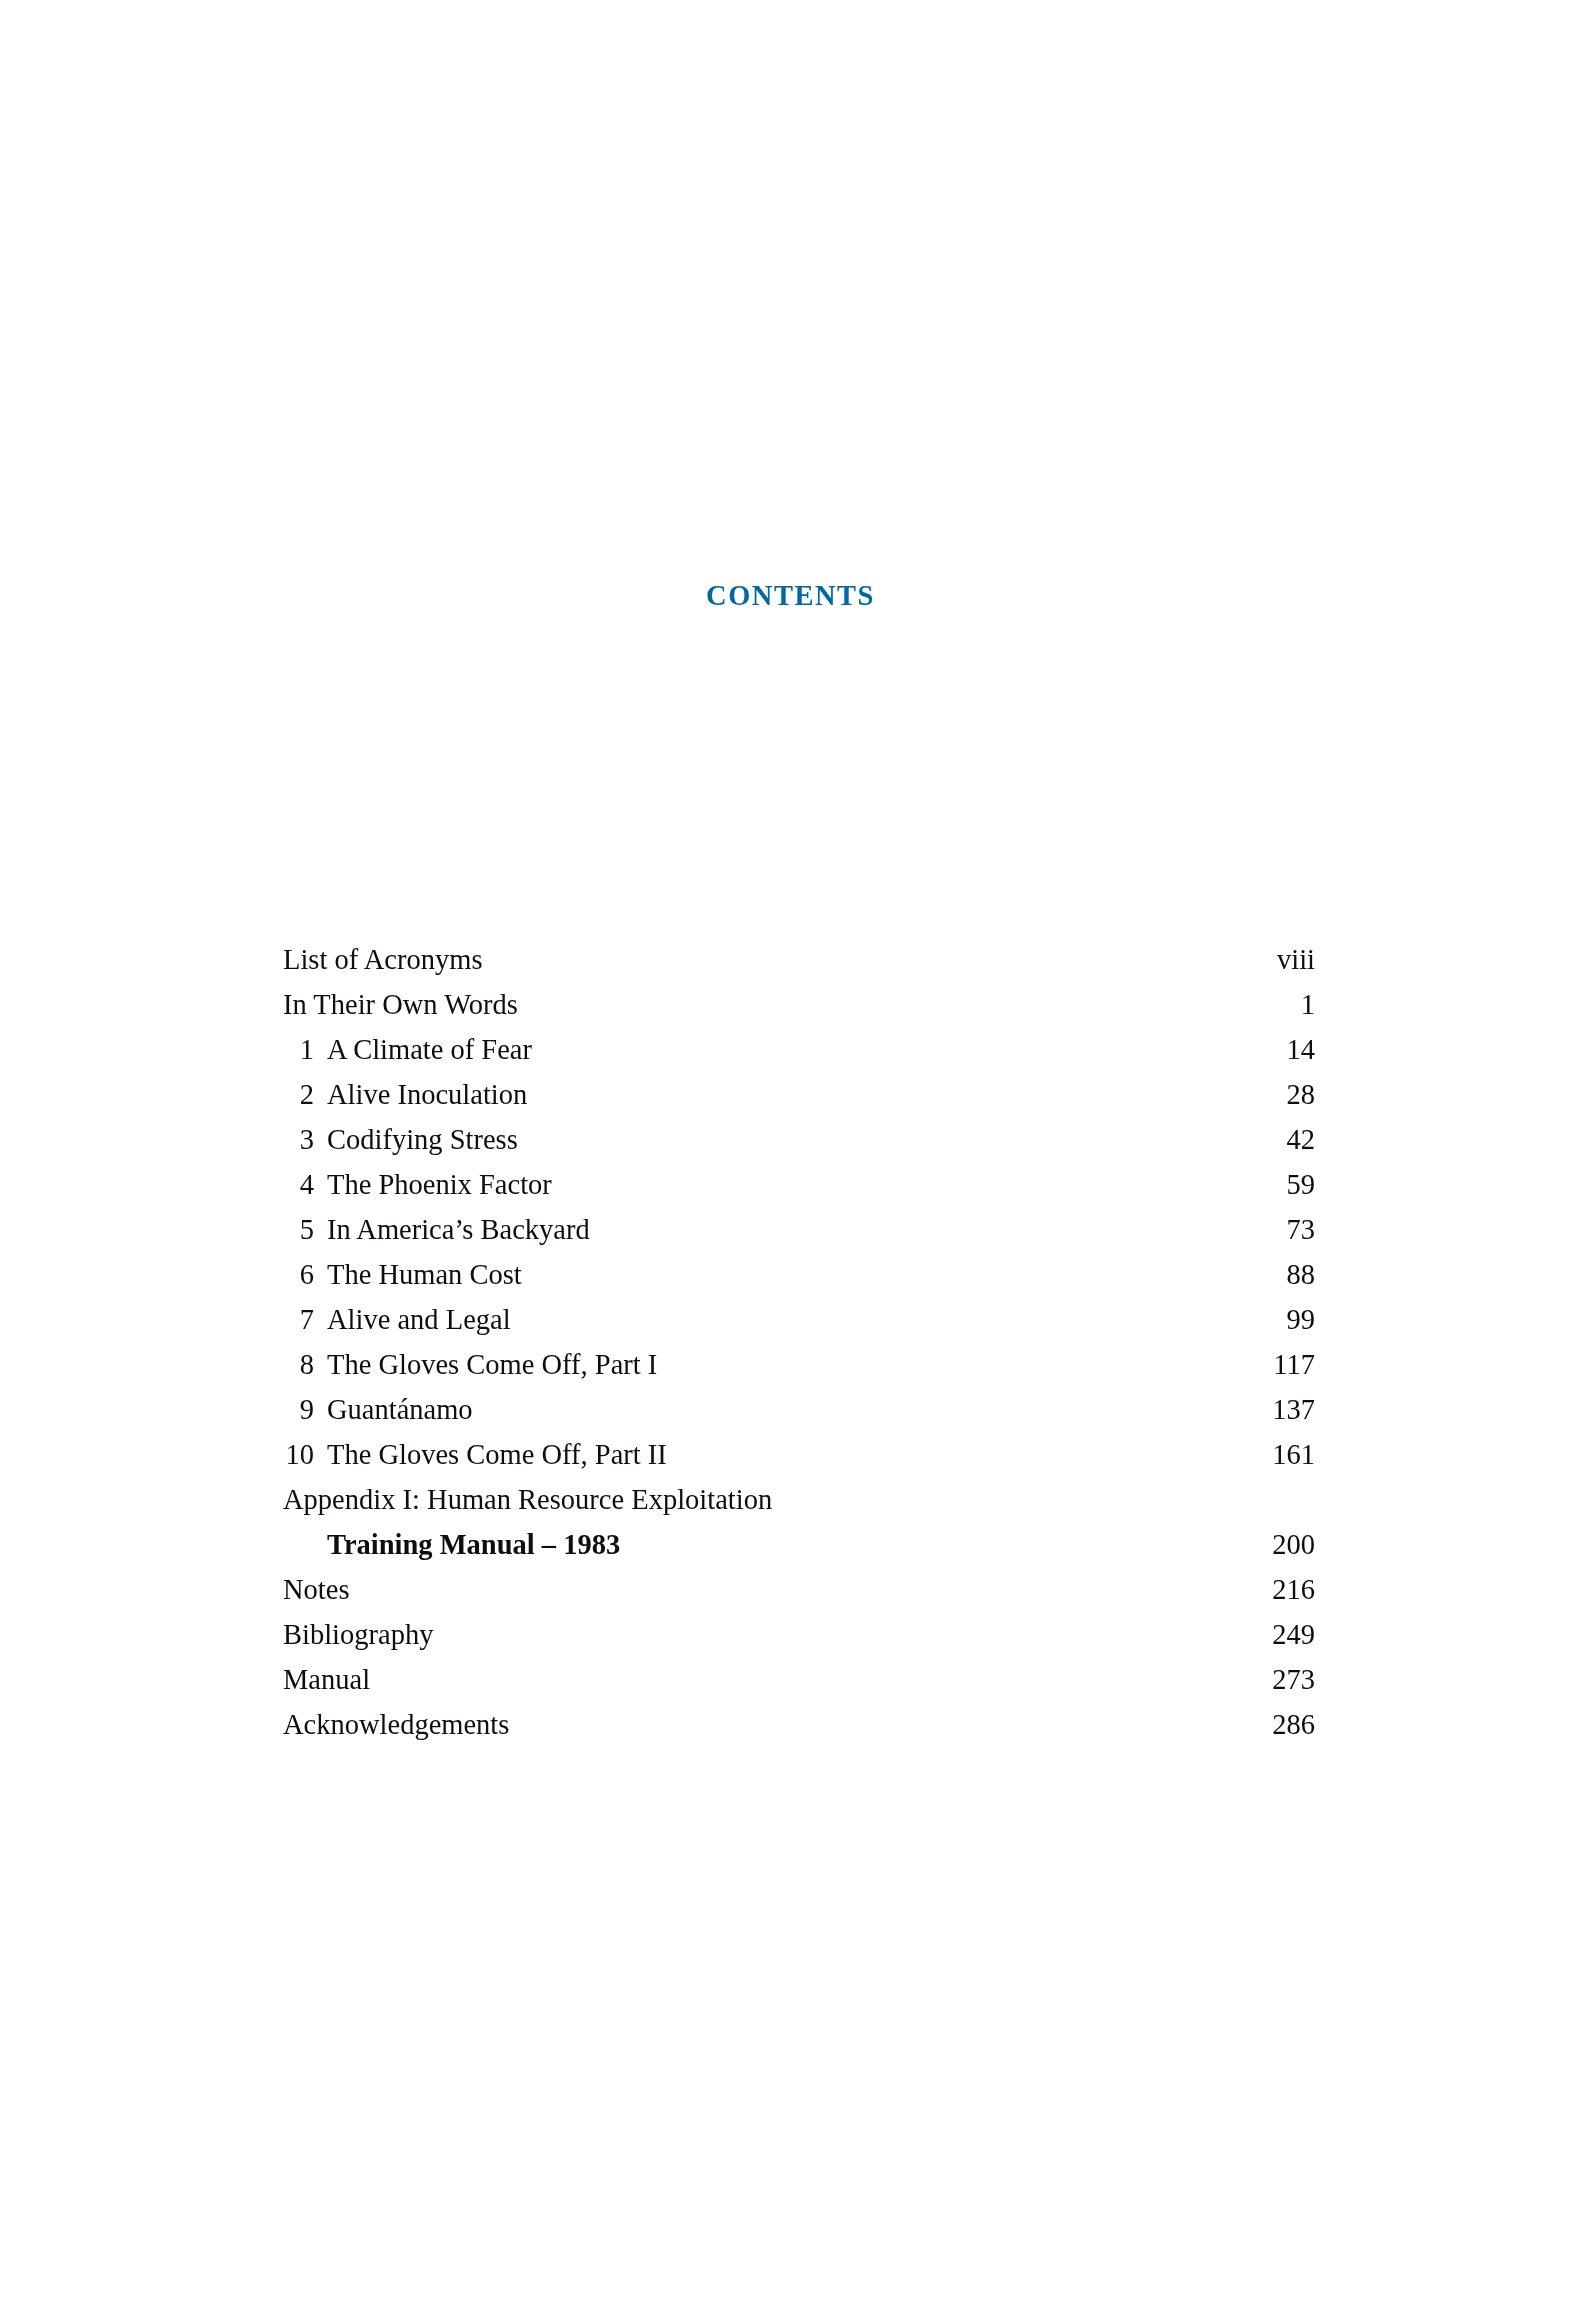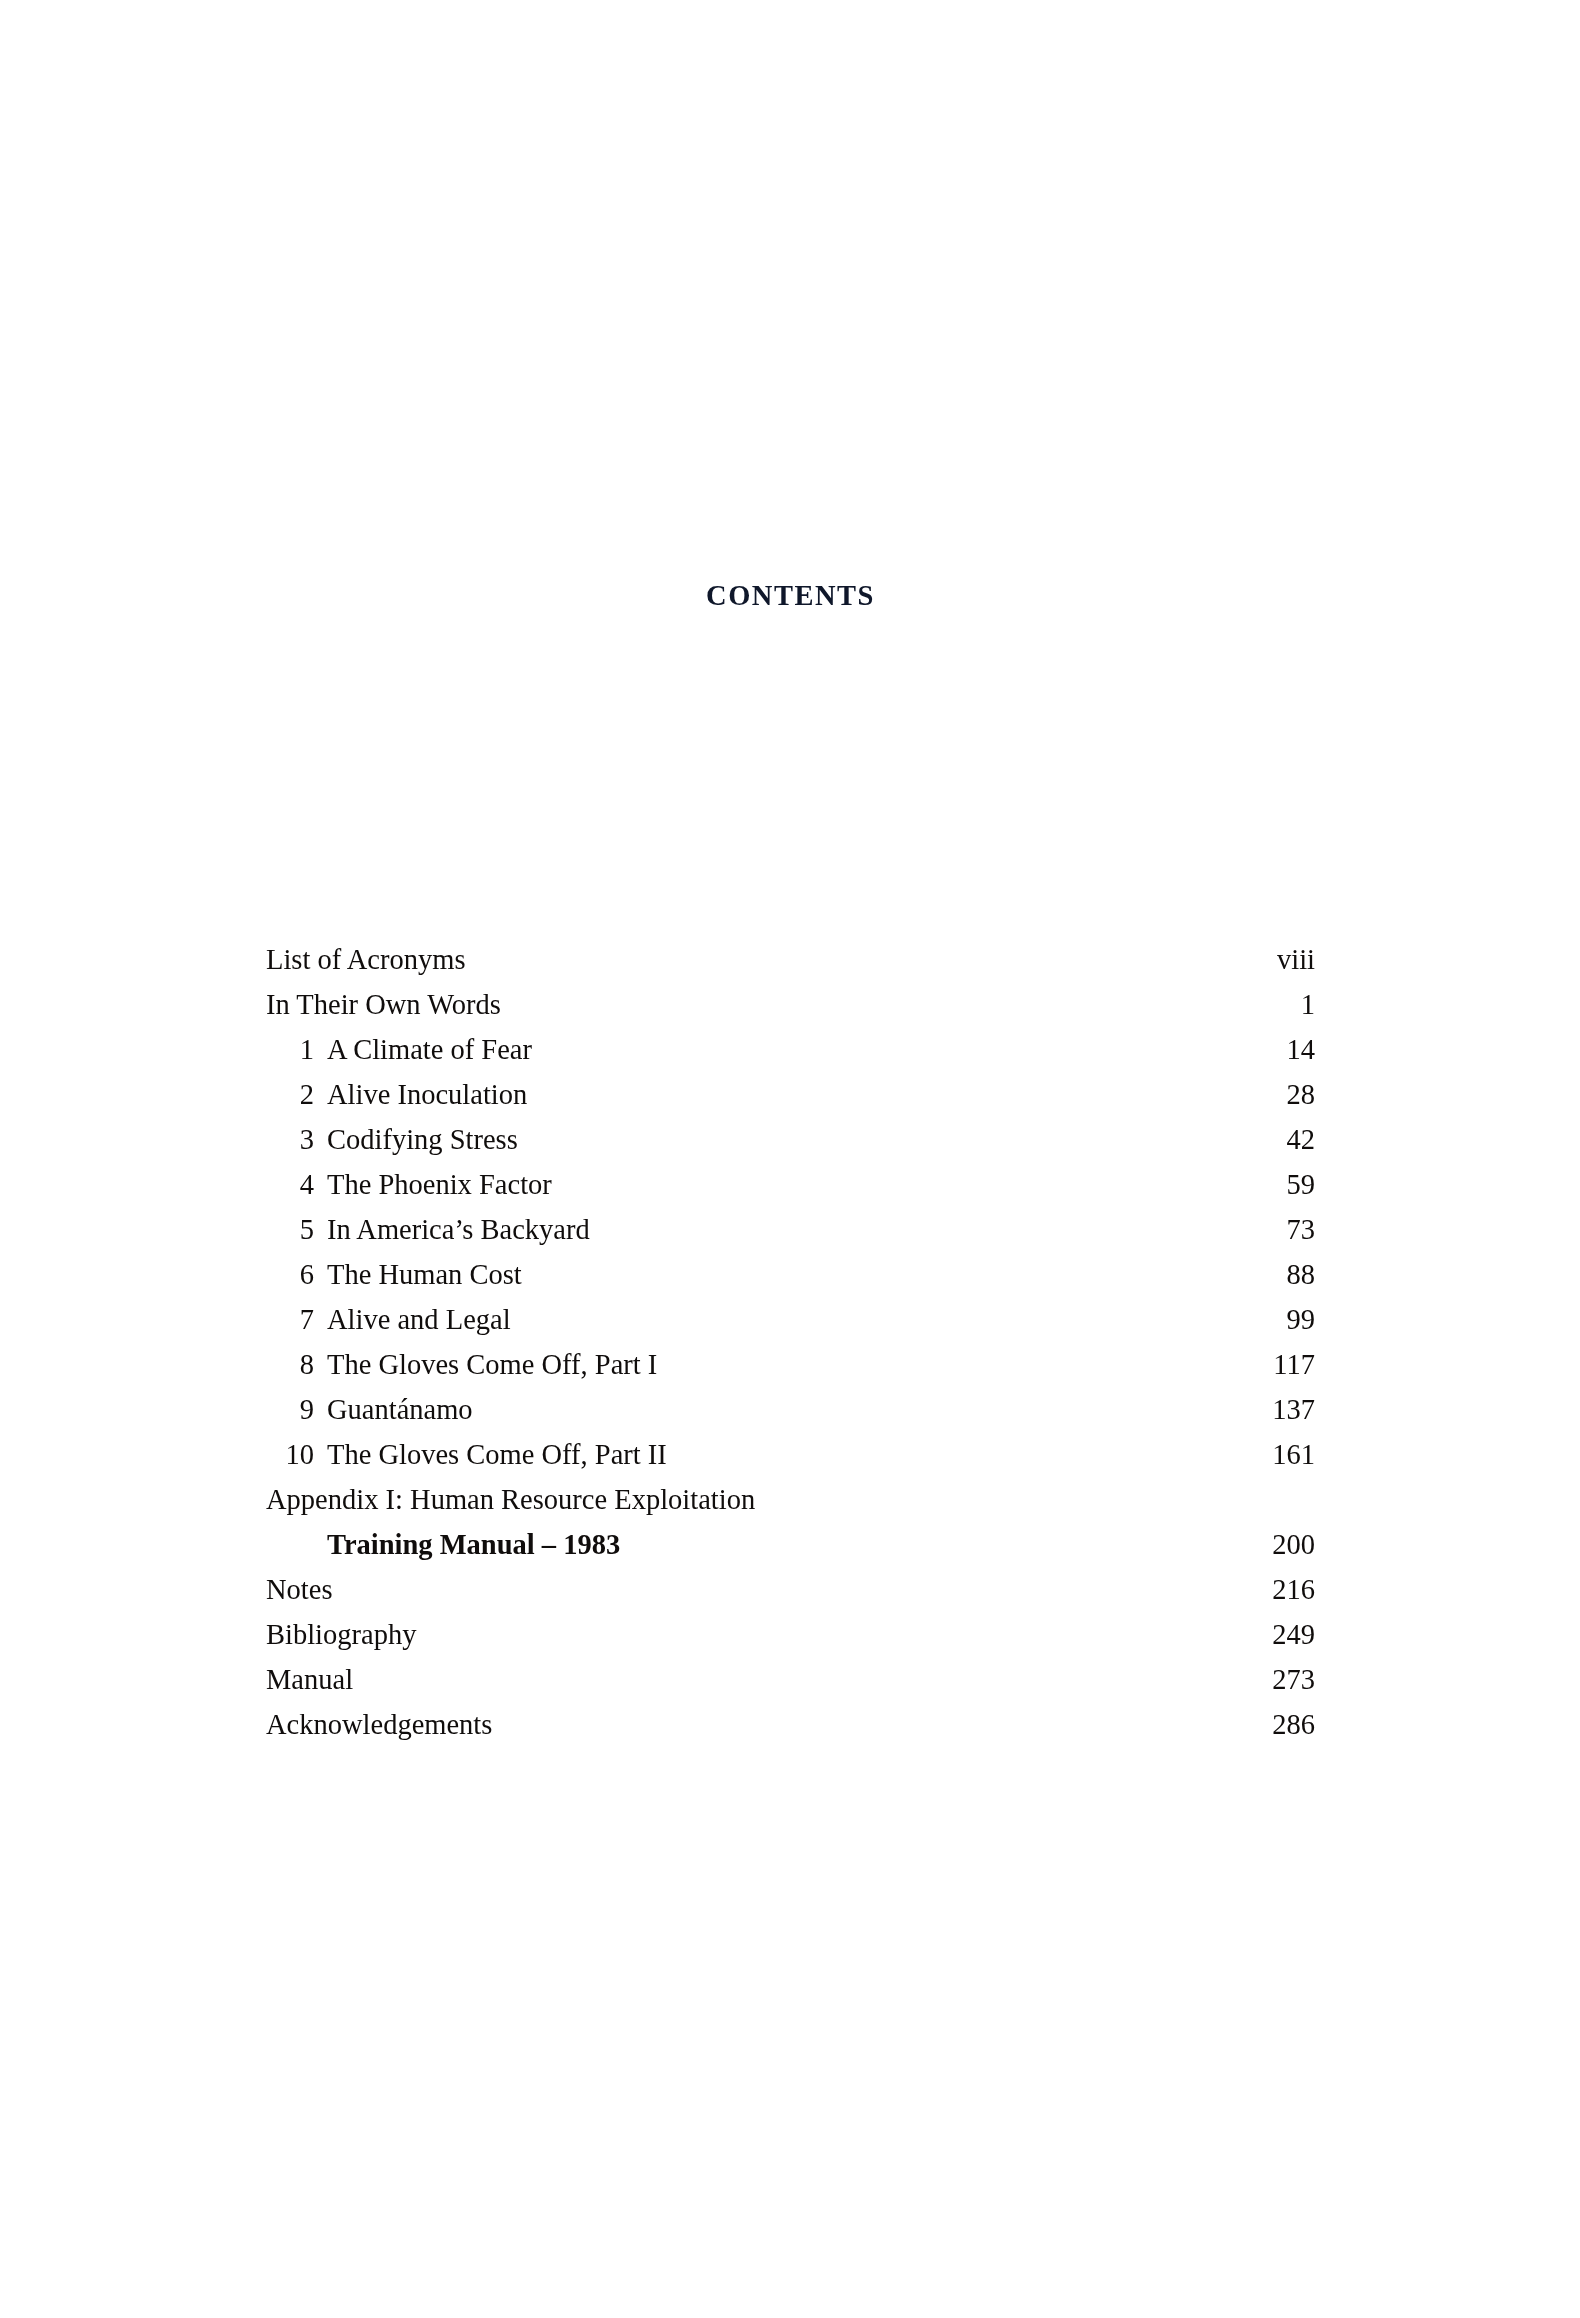--- a/index.html
+++ b/index.html
@@ -19,21 +19,21 @@
   }
   .page-title {
     position: absolute;
     top: 580px;
     left: 0;
     width: 1581px;
     text-align: center;
     font-size: 28.5px;
     letter-spacing: 1.5px;
     font-weight: 700;
-    color: #0f172a;
+    color: #0369a1;
   }
   .toc {
     position: absolute;
     top: 937px;
     left: 266px;
     width: 1049px;
   }
   .toc-row {
     display: flex;
     align-items: baseline;
@@ -56,21 +56,21 @@
     flex: 1 1 auto;
     overflow: hidden;
   }
   .toc-row .pageno {
     flex: 0 0 auto;
     width: 102px;
     text-align: right;
   }
   
   .toc-row.plain .label {
-    margin-left: 0;
+    margin-left: 17px;
   }
   .toc-row.indent-cont .label {
     padding-left: 61px;
     font-weight: bold;
   }
   .toc-row.wrapline .pageno {
     visibility: hidden;
   }
 </style>
 </head>

